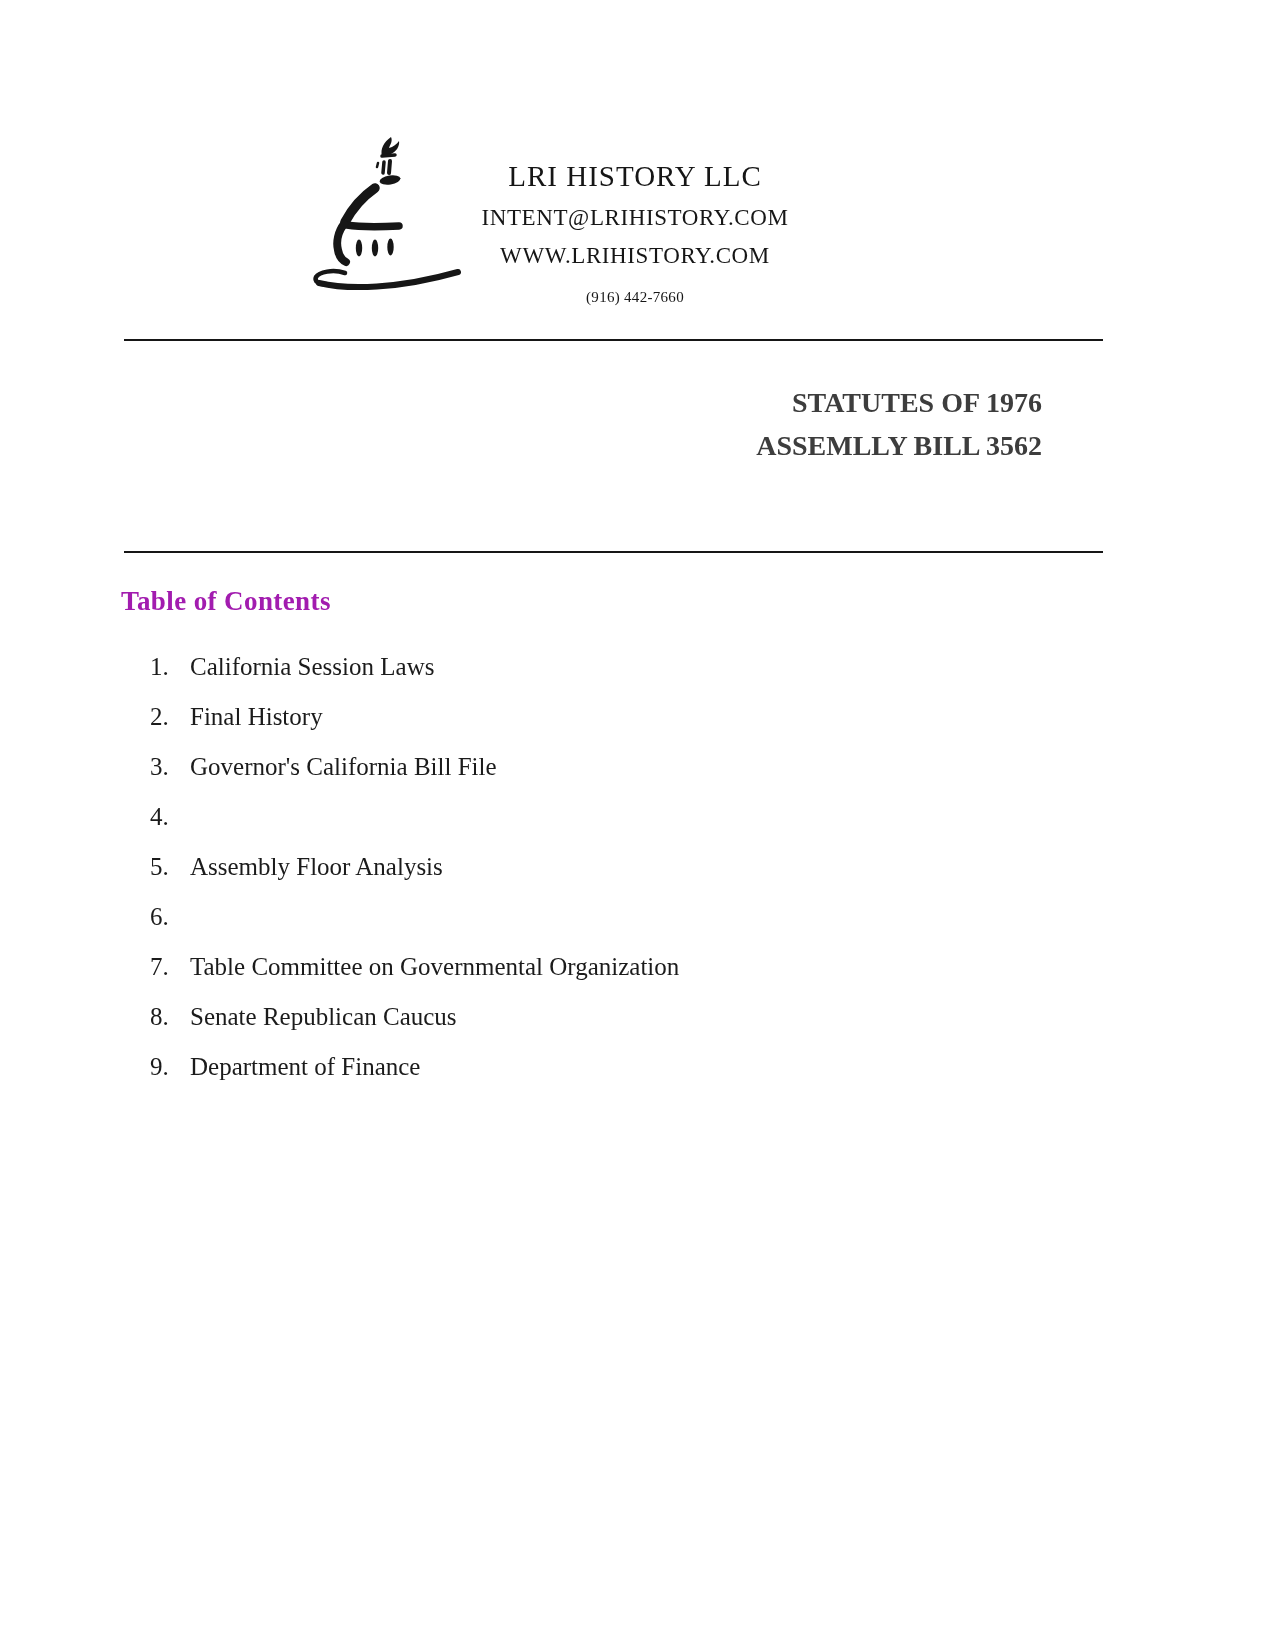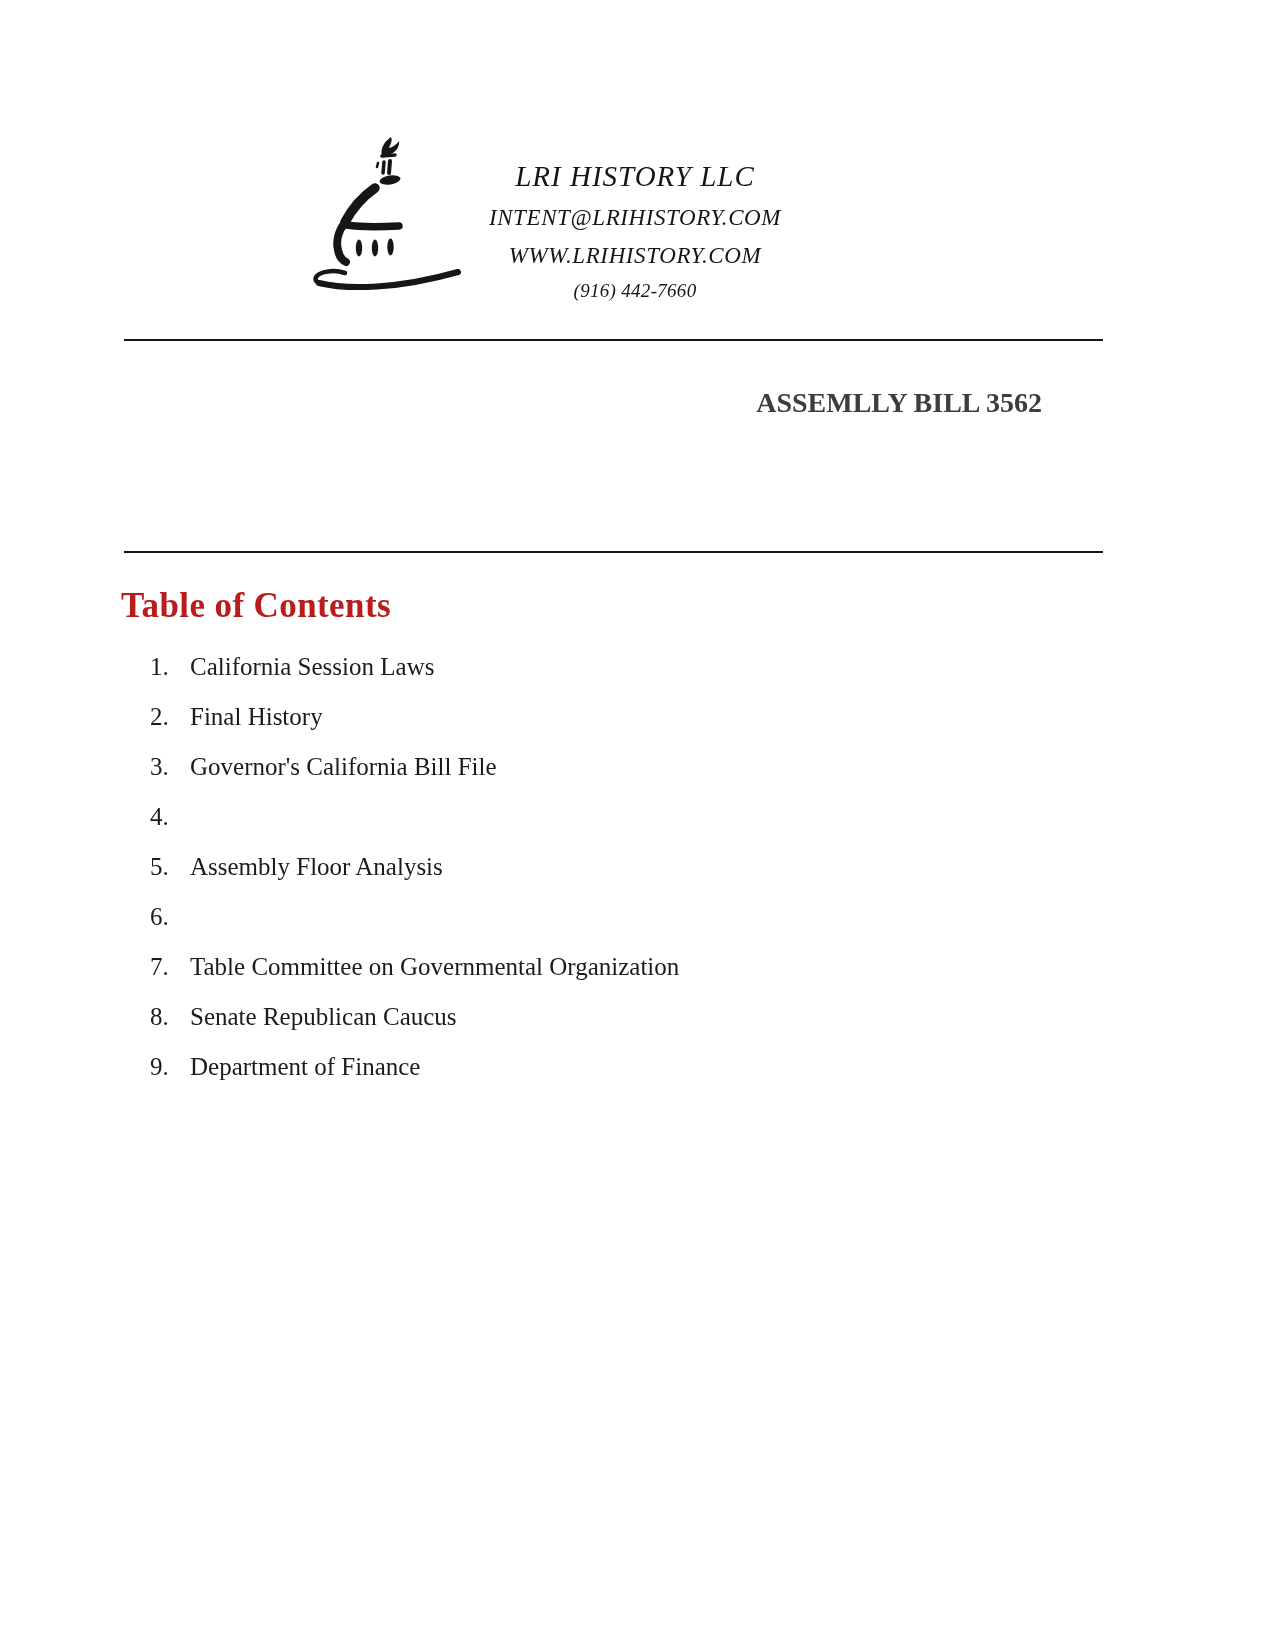--- a/index.html
+++ b/index.html
@@ -22,36 +22,35 @@
     top: 130px;
     width: 160px;
     height: 165px;
   }
   .header-text {
     position: absolute;
     left: 430px;
     top: 160px;
     width: 410px;
     text-align: center;
-    font-style: italic;
   }
   .company-name {
     font-size: 29px;
     letter-spacing: 1px;
     color: #161616;
     white-space: nowrap;
   }
   .contact-line {
     font-size: 23px;
     letter-spacing: 0.6px;
     margin-top: 12px;
     color: #161616;
     white-space: nowrap;
   }
-  .contact-line.phone { font-size: 19px; letter-spacing: 0.3px; margin-top: 11px; }
+  .contact-line.phone { font-size: 15px; letter-spacing: 0.3px; margin-top: 20px; }
 
   
   .rule {
     position: absolute;
     left: 124px;
     width: 979px;
     height: 2px;
     background: #161616;
   }
   .rule-top { top: 339px; }
@@ -69,23 +68,23 @@
     color: #3d3d3d;
   }
   .case-line { white-space: pre; }
 
   
   .toc-heading {
     position: absolute;
     left: 121px;
     top: 586px;
     font-weight: bold;
-    font-size: 35px;
+    font-size: 27px;
     letter-spacing: 0.4px;
-    color: #b91c1c;
+    color: #a21caf;
   }
   .toc-list {
     position: absolute;
     left: 150px;
     top: 652px;
     list-style: none;
   }
   .toc-item {
     display: flex;
     font-size: 25px;
@@ -132,20 +131,21 @@
   <div class="header-text">
     <div class="company-name">LRI HISTORY LLC</div>
     <div class="contact-line">INTENT@LRIHISTORY.COM</div>
     <div class="contact-line">WWW.LRIHISTORY.COM</div>
     <div class="contact-line phone">(916) 442-7660</div>
   </div>
 
   <div class="rule rule-top"></div>
 
   <div class="case-block">
+    <div class="case-line">STATUTES OF 1976</div>
     <div class="case-line">ASSEMLLY BILL 3562</div>
   </div>
 
   <div class="rule rule-mid"></div>
 
   <div class="toc-heading">Table of Contents</div>
 
   <ol class="toc-list">
     <li class="toc-item">
       <span class="toc-num">1.</span>

